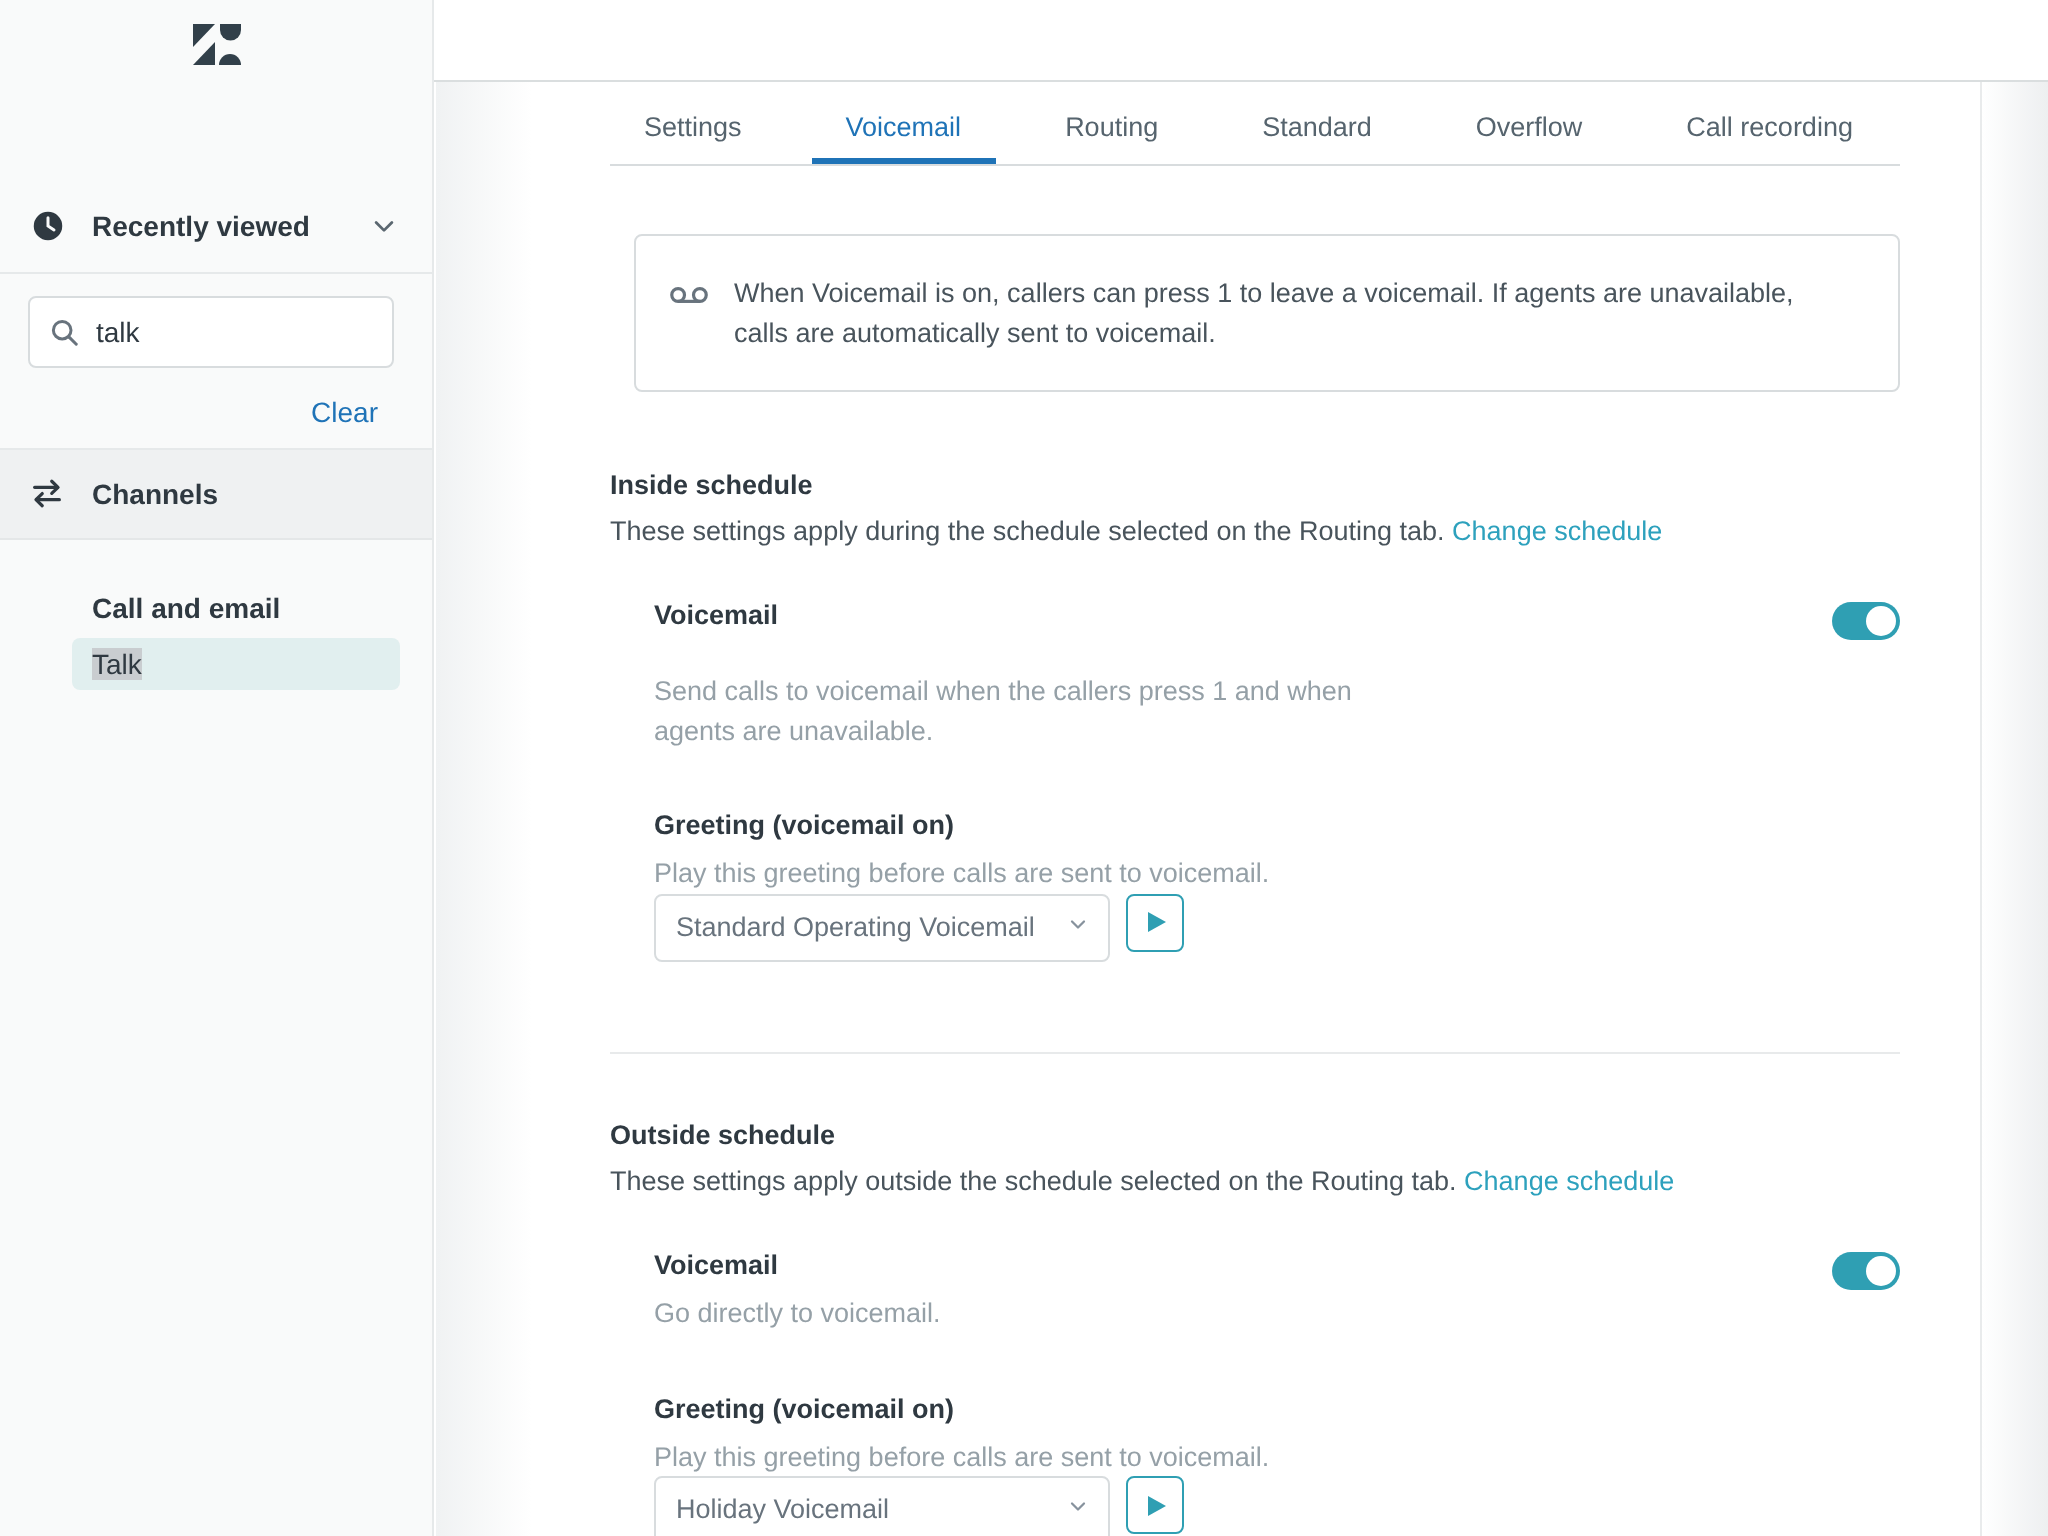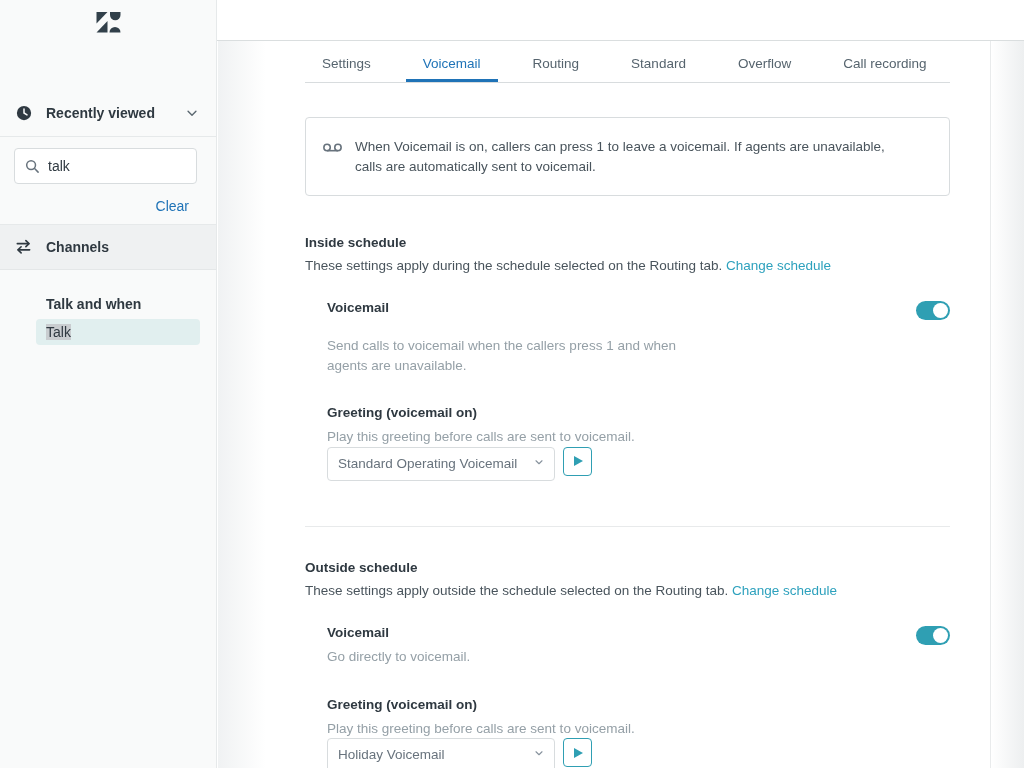--- a/index.html
+++ b/index.html
@@ -57,21 +57,21 @@
   .content { position:absolute; left:88px; top:0; width:645px; z-index:1; }
 
   
   .tabs { display:flex; gap:18px; margin-top:6px; border-bottom:1px solid #d8dcde; }
   .tab { padding:9px 17px 8px 17px; font-size:13.5px; color:#56646e; cursor:pointer;
          border-bottom:3px solid transparent; white-space:nowrap; }
   .tab.active { color:#1f73b7; border-bottom-color:#1f73b7; }
 
   
   .banner { margin-top:34px; border:1px solid #d8dcde; border-radius:4px;
-            padding:19px 40px 19px 16px; display:flex; align-items:flex-start; }
+            padding:19px 40px 19px 16px; display:flex; align-items:flex-start;margin-left:12px; }
   .banner .bicon { flex:0 0 auto; margin-top:3px; }
   .banner .btext { margin-left:12px; font-size:13.5px; line-height:1.45; color:#49545c; }
 
   
   .section-title { margin-top:39px; font-size:13.5px; font-weight:700; color:#2f3941; }
   .section-desc { margin-top:8px; font-size:13.5px; color:#49545c; }
   .tlink { color:#2da1bd; cursor:pointer;text-align:center; }
 
   .setting-row { display:flex; justify-content:space-between; align-items:flex-start;
                  margin-left:22px; }
@@ -154,21 +154,21 @@
           <path d="M3.5 7h12"></path>
             <path d="M12.5 3.8 15.8 7l-3.3 3.2" fill="none"></path>
           <path d="M16.5 13.5h-12"></path>
             <path d="M7.5 10.3 4.2 13.5l3.3 3.2"></path>
         </g>
       </svg>
     </span>
     <span class="nlabel">Channels</span>
   </div>
 
-  <div class="group-label">Talk and when</div>
+  <div class="group-label">Call and email</div>
 
   <div class="talk-item">
     <span>Talk</span>
   </div>
 </div>
 
 <div class="topbar"></div>
 
 <div class="main">
   <div class="shadow-left"></div>

